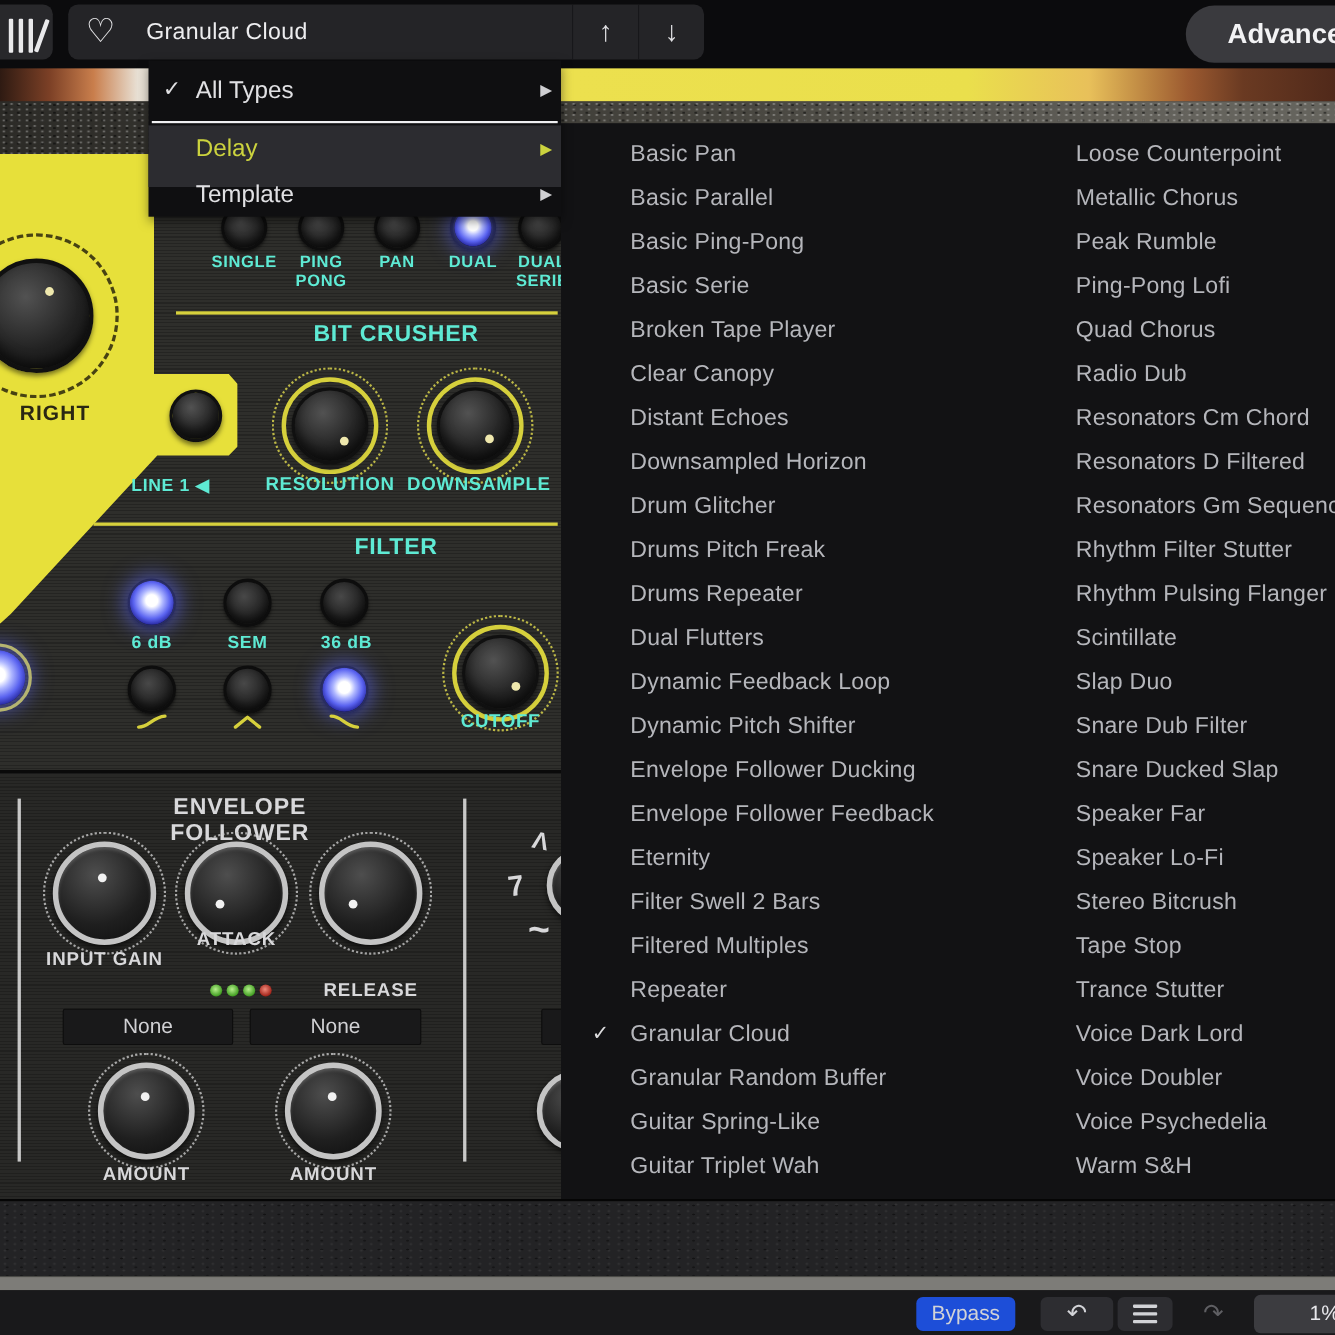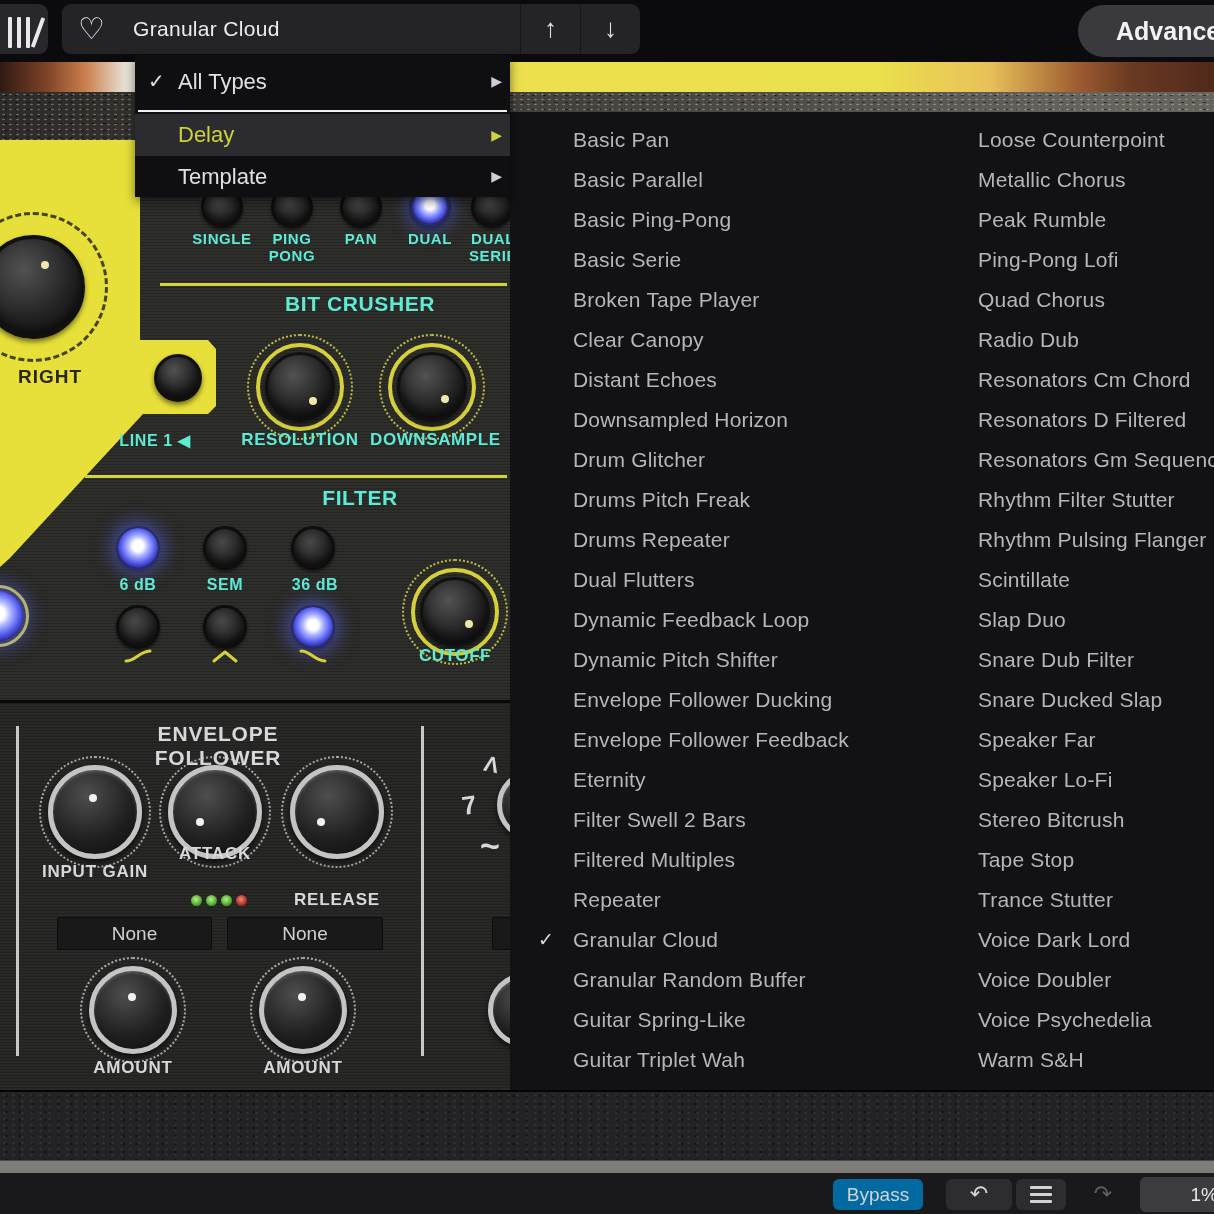--- a/index.html
+++ b/index.html
@@ -480,21 +480,21 @@
       </div>
   </div>
 
   <div class="typemenu">
     <div class="trow" style="top:0;height:53px;line-height:53px;">
       <span class="tcheck">✓</span>
       <span class="tlabel">All Types</span>
       <span class="tarrow">▶</span>
     </div>
     <div class="msep"></div>
-    <div class="trow hl yellow" style="top:59px;height:42px;line-height:42px;">
+    <div class="trow hl yellow" style="top:59px;height:56px;line-height:42px;">
       <span class="tlabel">Delay</span>
       <span class="tarrow">▶</span>
     </div>
     <div class="trow" style="top:101px;height:41px;line-height:41px;">
       <span class="tlabel">Template</span>
       <span class="tarrow">▶</span>
     </div>
   </div>
 
   <div class="topbar">
@@ -513,21 +513,21 @@
       <span class="arrcell" style="left:518px;">↓</span>
     </div>
     <div class="cell advpill">
       <span>Advanced</span>
     </div>
   </div>
 
   <div class="leather-bottom"></div>
   <div class="graystrip"></div>
   <div class="footer">
-    <div class="fbtn" style="left:833px;width:90px;background:#0369a1;font-size:19px;line-height:31px;">Bypass</div>
+    <div class="fbtn" style="left:833px;width:90px;background:#1d4ed8;font-size:19px;line-height:31px;">Bypass</div>
     <div class="fbtn" style="left:946px;width:66px;font-size:22px;line-height:29px;">↶</div>
     <div class="fbtn" style="left:1016px;width:50px;">
       <span>
         <span class="hline" style="top:7px;"></span><span class="hline" style="top:14px;"></span><span class="hline" style="top:21px;"></span>
       </span>
     </div>
     <div class="fbtn" style="left:1078px;width:50px;background:transparent;color:#5f5f63;font-size:22px;line-height:29px;">↷</div>
     <div class="fbtn" style="left:1140px;width:92px;top:4px;height:35px;background:#3c3c40;color:#e8e8ec;font-size:19px;line-height:35px;text-align:right;padding-right:14px;">1%</div>
   </div>
 

